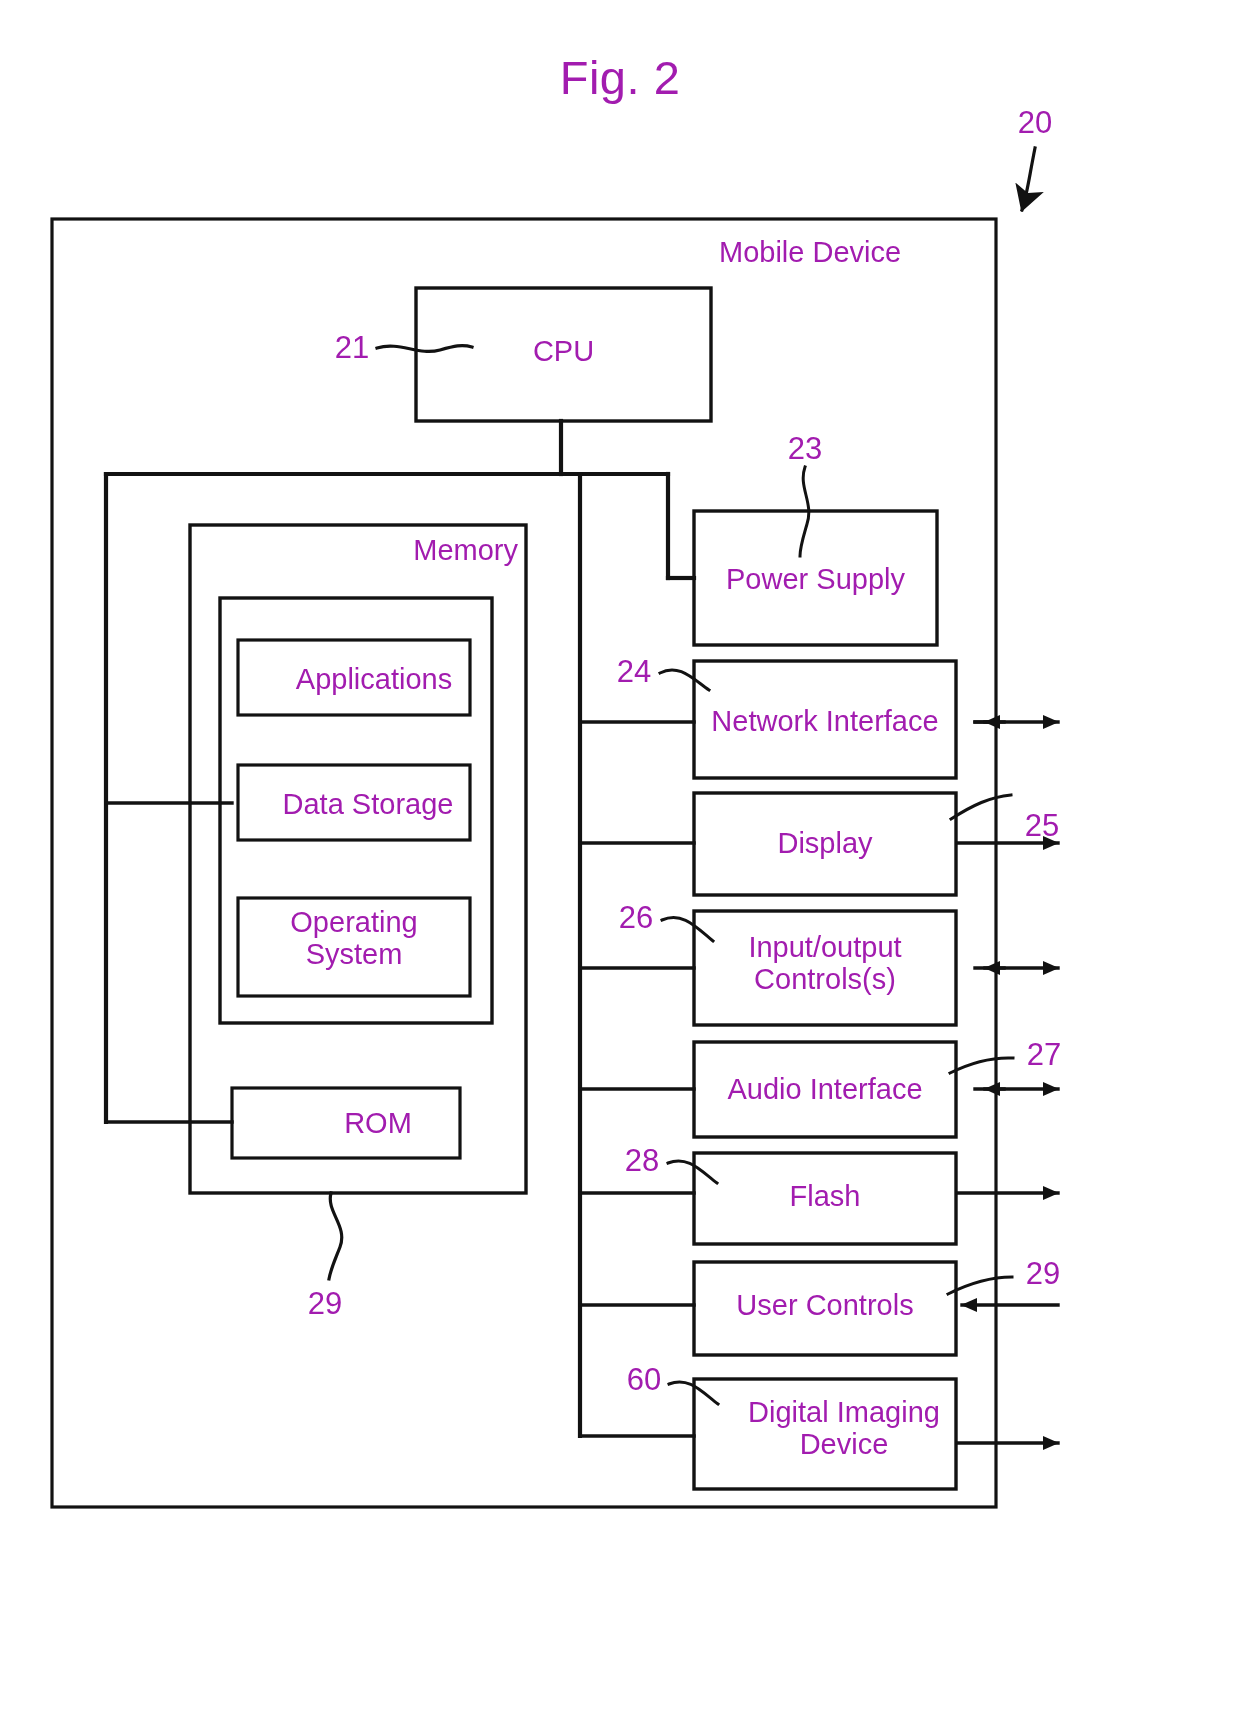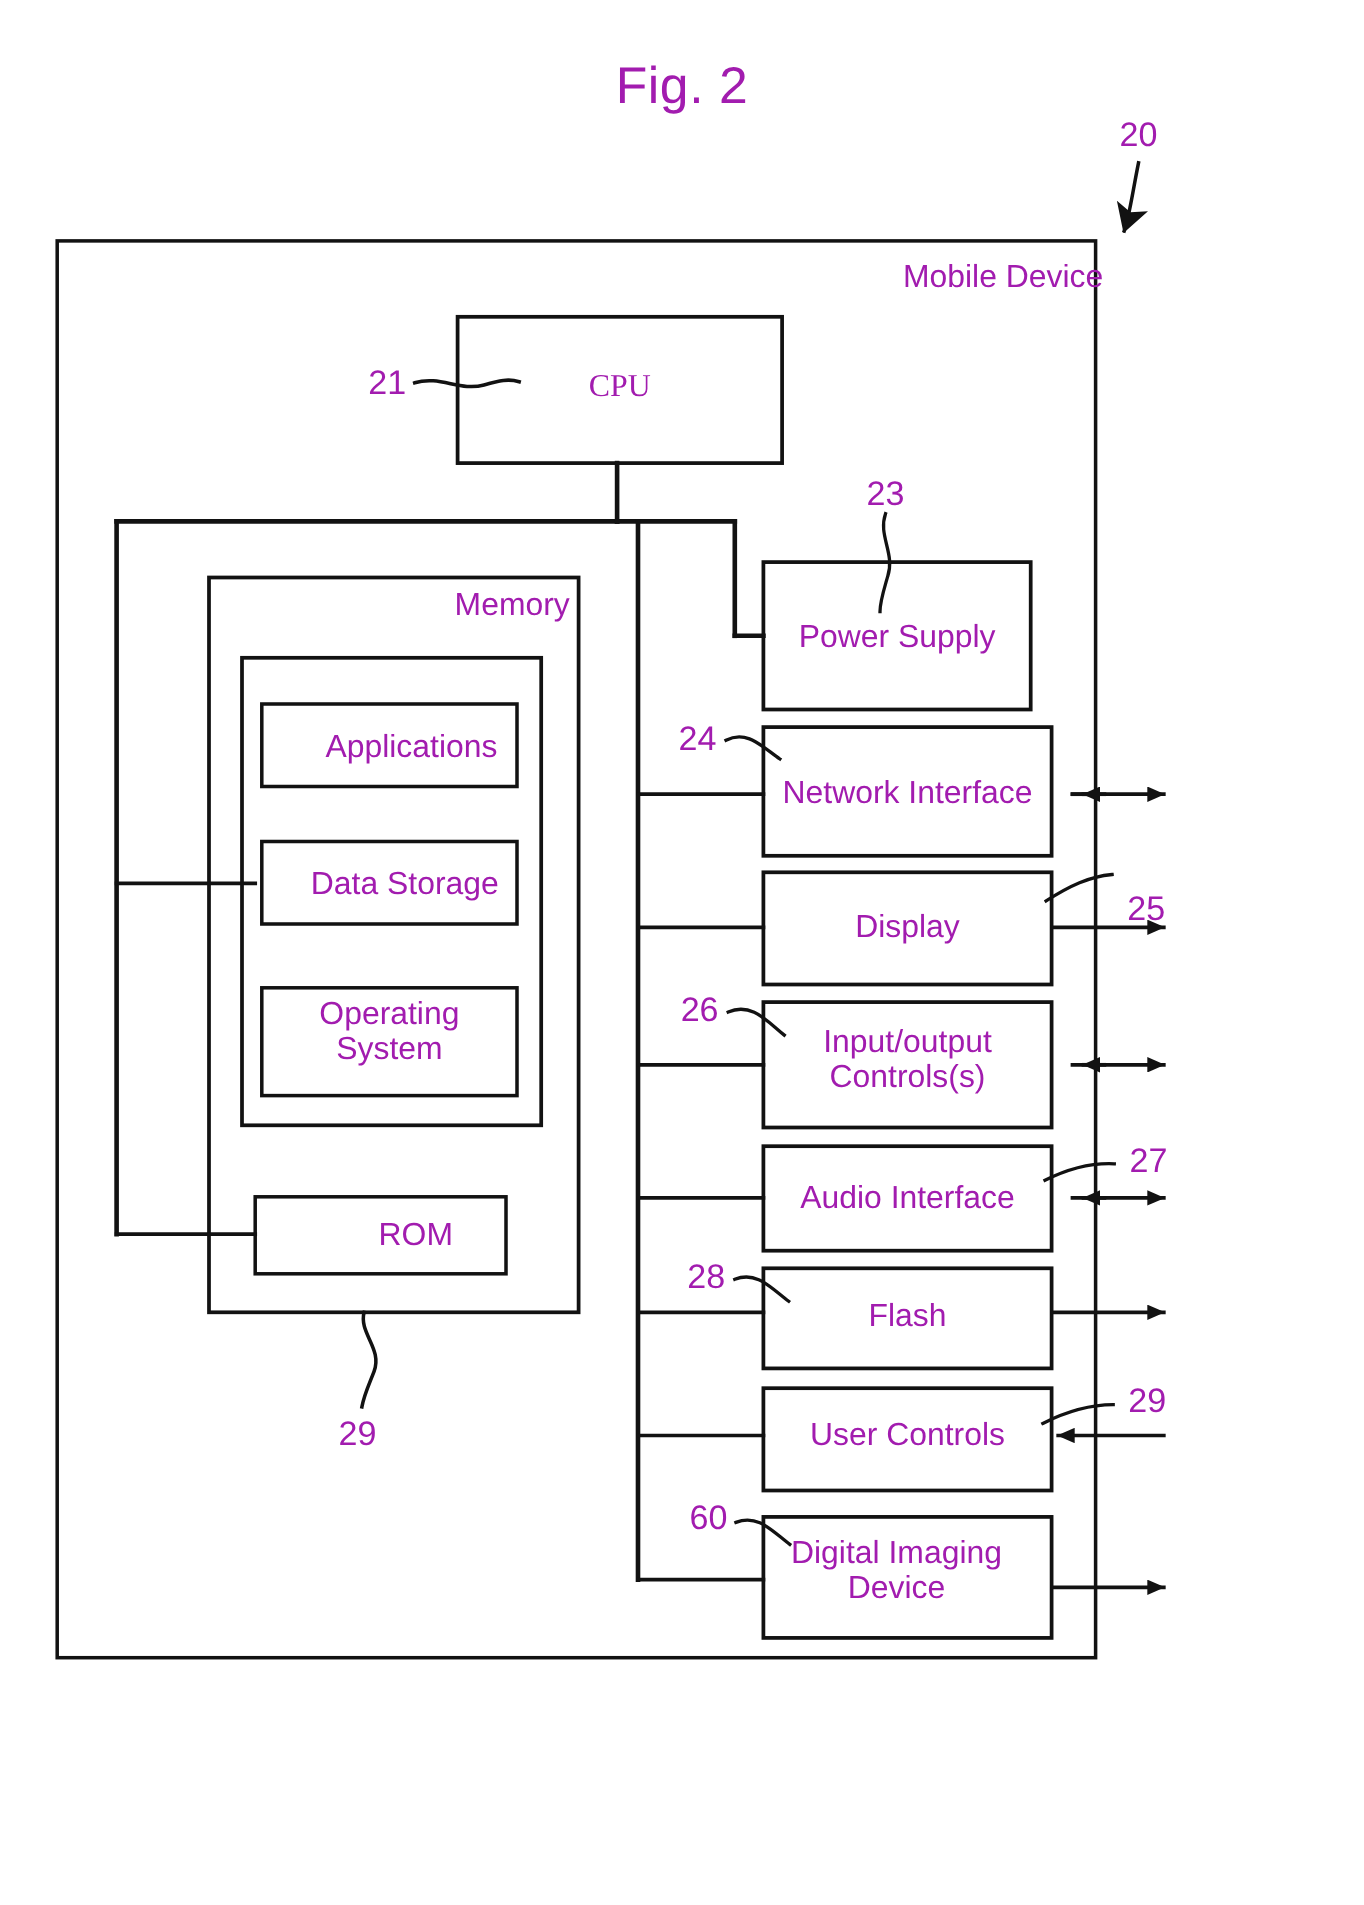--- a/index.html
+++ b/index.html
@@ -118,23 +118,23 @@
 
       <path d="M957,1443 L1058,1443" stroke-width="3.4" marker-end="url(#ah)"></path>
 
     </g>
   </svg>
 
   <div class="lbl figtitle" style="left:420px;top:52px;width:400px;">Fig. 2</div>
 
   <div class="lbl numlbl" style="left:1000px;top:106px;width:70px;">20</div>
 
-  <div class="lbl hdr" style="left:773px;top:236px;width:230px;text-align:right;">Mobile Device</div>
+  <div class="lbl hdr" style="left:719px;top:236px;width:230px;text-align:left;">Mobile Device</div>
 
-  <div class="lbl boxlbl" style="left:416px;top:335px;width:295px;font-family:Liberation Serif, serif;">CPU</div>
+  <div class="lbl boxlbl" style="left:416px;top:335px;width:295px;">CPU</div>
   <div class="lbl numlbl" style="left:326px;top:331px;width:52px;">21</div>
 
   <div class="lbl hdr" style="left:300px;top:534px;width:218px;text-align:right;">Memory</div>
   <div class="lbl boxlbl" style="left:238px;top:663px;width:272px;">Applications</div>
   <div class="lbl boxlbl" style="left:238px;top:788px;width:260px;">Data Storage</div>
   <div class="lbl boxlbl" style="left:238px;top:906px;width:232px;">Operating
 System</div>
   <div class="lbl boxlbl" style="left:232px;top:1107px;width:228px;margin-left:32px;">ROM</div>
   <div class="lbl numlbl" style="left:295px;top:1287px;width:60px;">29</div>
 
@@ -153,17 +153,17 @@
 
   <div class="lbl boxlbl" style="left:694px;top:1073px;width:262px;">Audio Interface</div>
   <div class="lbl numlbl" style="left:1014px;top:1038px;width:60px;">27</div>
 
   <div class="lbl boxlbl" style="left:694px;top:1180px;width:262px;">Flash</div>
   <div class="lbl numlbl" style="left:612px;top:1144px;width:60px;">28</div>
 
   <div class="lbl boxlbl" style="left:694px;top:1289px;width:262px;">User Controls</div>
   <div class="lbl numlbl" style="left:1013px;top:1257px;width:60px;">29</div>
 
-  <div class="lbl boxlbl" style="left:694px;top:1396px;width:242px;">Digital Imaging
+  <div class="lbl boxlbl" style="left:694px;top:1396px;width:242px;padding-left:29px;">Digital Imaging
 Device</div>
   <div class="lbl numlbl" style="left:614px;top:1363px;width:60px;">60</div>
 
 </div>
 
 </body></html>

